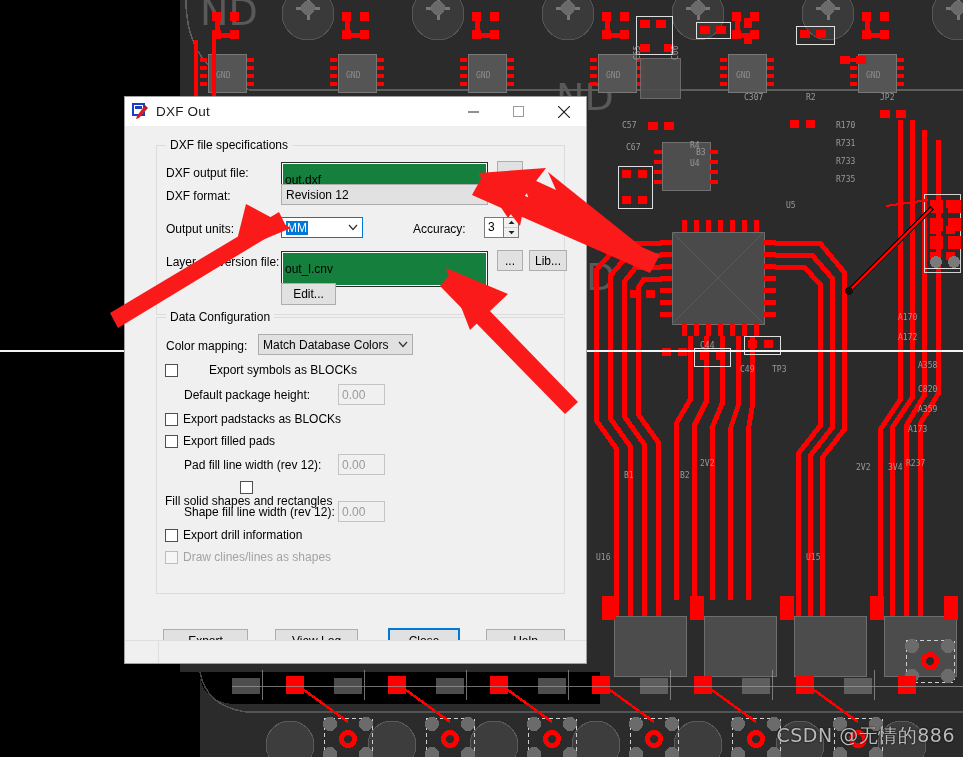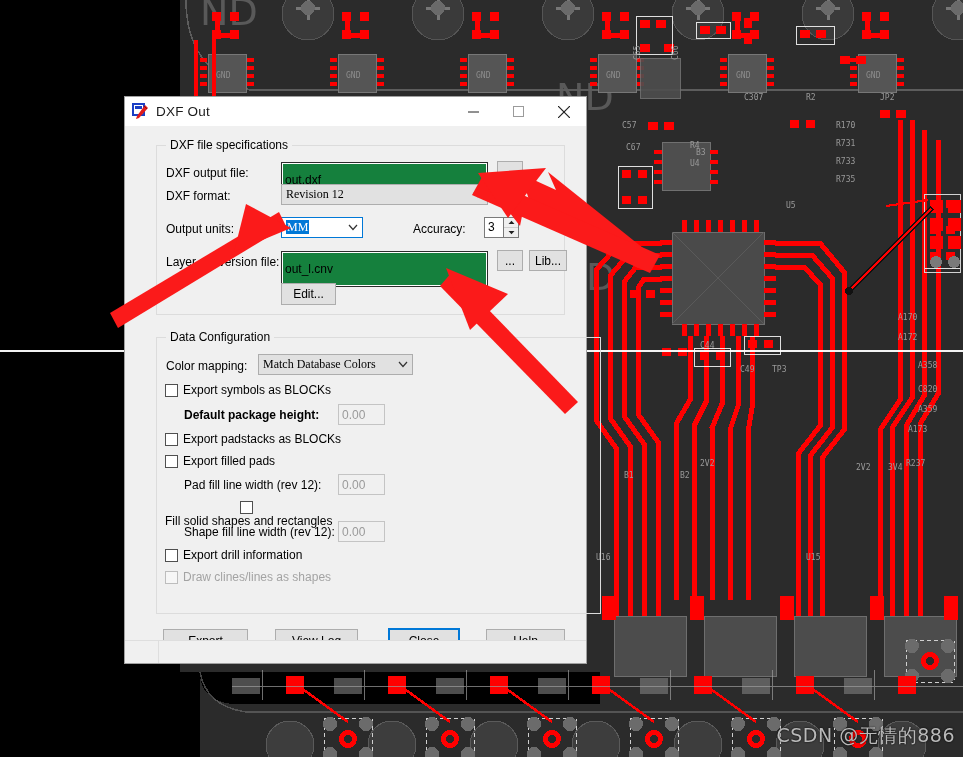--- a/index.html
+++ b/index.html
@@ -110,21 +110,21 @@
     position: absolute;
     top: -8px;
     left: 9px;
     background: #f0f0f0;
     padding: 0 4px;
     font-size: 12px;
     color: #000;
     white-space: nowrap;
   }
   #gb-specs { left: 31px; top: 19px; width: 409px; height: 170px; }
-  #gb-data  { left: 31px; top: 211px; width: 445px; height: 277px; }
+  #gb-data  { left: 31px; top: 191px; width: 409px; height: 277px; }
 
   .lbl {
     position: absolute;
     font-size: 12px;
     color: #000;
     white-space: nowrap;
     line-height: 14px;
   }
 
   
@@ -154,21 +154,21 @@
     box-sizing: border-box;
     height: 21px;
     background: #e1e1e1;
     border: 1px solid #adadad;
     font-size: 12px;
     display: flex;
     align-items: center;
     padding-left: 4px;
     color: #000;
   }
-  .combo .cb-text { flex: 1 1 auto; white-space: nowrap; overflow: hidden; font-family: Liberation Serif, serif; }
+  .combo .cb-text { flex: 1 1 auto; white-space: nowrap; overflow: hidden; }
   .combo .cb-arrow {
     width: 18px;
     display: flex; align-items: center; justify-content: center;
     color: #333;
   }
   .combo.focused {
     background: #ffffff;
     border: 1px solid #0078d7;
     box-shadow: inset 0 0 0 1px #ffffff;
   }
@@ -756,25 +756,25 @@
         <div class="lbl" style="left:9px; top:21px;">Color mapping:</div>
         <div class="combo" style="left:101px; top:16px; width:155px;">
           <div class="cb-text">Match Database Colors</div>
           <div class="cb-arrow">
             <svg width="10" height="7" viewBox="0 0 10 7">
                 <path d="M1 1 L5 5.5 L9 1" fill="none" stroke="currentColor" stroke-width="1.2"></path>
               </svg>
           </div>
         </div>
 
-        <div class="cbrow" style="left:8px; top:45px;">
+        <div class="cbrow" style="left:8px; top:45px;gap:26px;">
           <span class="cbox"></span>
           <span class="cb-label">Export symbols as BLOCKs</span>
         </div>
-        <div class="lbl" style="left:27px; top:70px;font-weight:bold;">Default package height:</div>
+        <div class="lbl" style="left:27px; top:70px;">Default package height:</div>
         <input class="tbox readonly" style="left: 181px; top: 66px; width: 47px; height: 21px;" disabled="" value="0.00">
 
         <div class="cbrow" style="left:8px; top:94px;">
           <span class="cbox"></span>
           <span class="cb-label">Export padstacks as BLOCKs</span>
         </div>
 
         <div class="cbrow" style="left:8px; top:116px;">
           <span class="cbox"></span>
           <span class="cb-label">Export filled pads</span>

